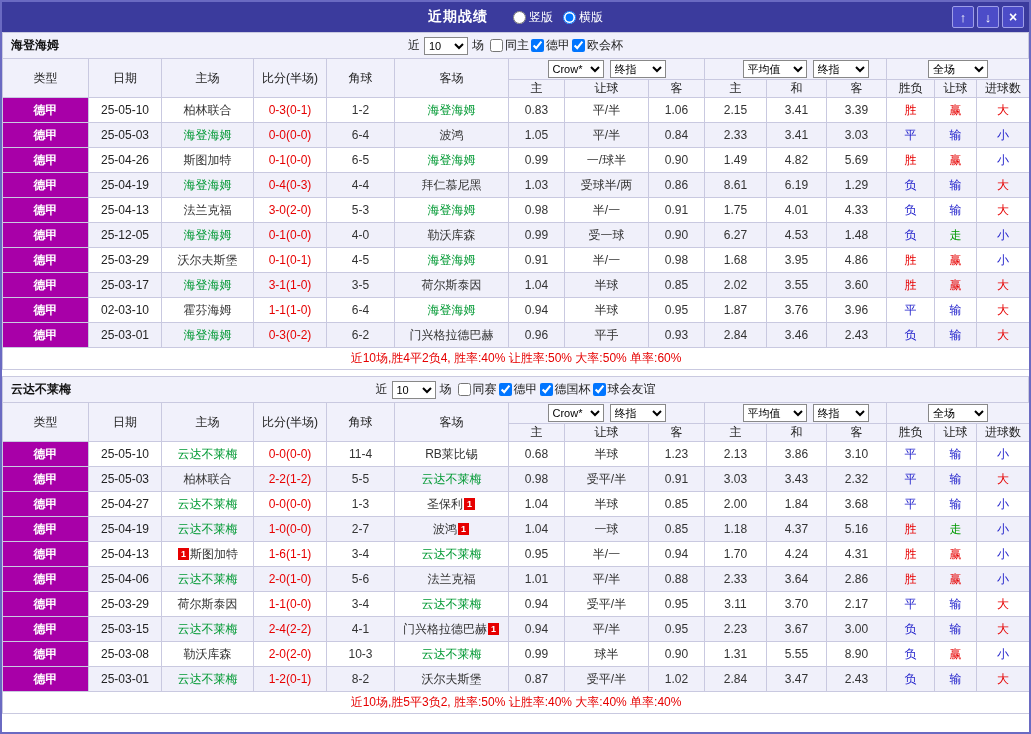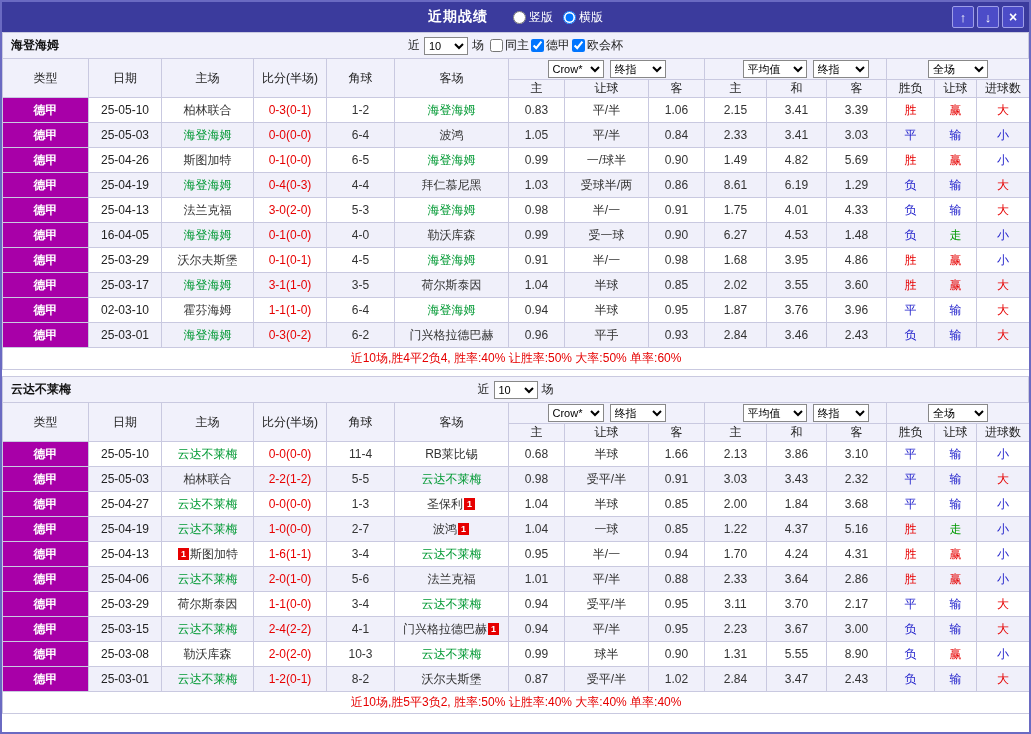--- a/index.html
+++ b/index.html
@@ -219,21 +219,21 @@
     <td class="c-odds">0.91</td>
     <td class="c-odds">1.75</td>
     <td class="c-odds">4.01</td>
     <td class="c-odds">4.33</td>
     <td class="c-res" style="color: rgb(34, 34, 204);">负</td>
     <td class="c-res" style="color: rgb(34, 34, 204);">输</td>
     <td class="c-res" style="color: rgb(230, 0, 0);">大</td>
   </tr>
           <tr>
     <td class="c-league">德甲</td>
-    <td class="c-date">16-04-05</td>
+    <td class="c-date">25-12-05</td>
     <td class="c-home"><span class="team-hl">海登海姆</span></td>
     <td class="c-score">0-1(0-0)</td>
     <td class="c-corner">4-0</td>
     <td class="c-away"><span>勒沃库森</span></td>
     <td class="c-odds">0.99</td>
     <td class="c-hcap">受一球</td>
     <td class="c-odds">0.90</td>
     <td class="c-odds">6.27</td>
     <td class="c-odds">4.53</td>
     <td class="c-odds">1.48</td>
@@ -318,20 +318,21 @@
     </table>
   </div>
 
   <div class="section">
     <div class="section-header">
       <span class="team-title">云达不莱梅</span>
       <div class="filter">
         <span>近</span>
         <select class="sel-count"><option>10</option></select>
         <span>场</span>
+        <span class="filter-checks"><label class="check-label"><input type="checkbox" style="">同赛</label><label class="check-label"><input type="checkbox" checked="" style="">德甲</label><label class="check-label"><input type="checkbox" checked="" style="">德国杯</label><label class="check-label"><input type="checkbox" checked="" style="">球会友谊</label></span>
       </div>
     </div>
     <table class="stats-table">
       <colgroup>
         <col style="width:86px">
           <col style="width:73px">
           <col style="width:92px">
           <col style="width:73px">
         <col style="width:68px">
           <col style="width:114px">
@@ -386,21 +387,21 @@
       <tbody>
           <tr>
     <td class="c-league">德甲</td>
     <td class="c-date">25-05-10</td>
     <td class="c-home"><span class="team-hl">云达不莱梅</span></td>
     <td class="c-score">0-0(0-0)</td>
     <td class="c-corner">11-4</td>
     <td class="c-away"><span>RB莱比锡</span></td>
     <td class="c-odds">0.68</td>
     <td class="c-hcap">半球</td>
-    <td class="c-odds">1.66</td>
+    <td class="c-odds">1.23</td>
     <td class="c-odds">2.13</td>
     <td class="c-odds">3.86</td>
     <td class="c-odds">3.10</td>
     <td class="c-res" style="color: rgb(34, 34, 204);">平</td>
     <td class="c-res" style="color: rgb(34, 34, 204);">输</td>
     <td class="c-res" style="color: rgb(34, 34, 204);">小</td>
   </tr>
           <tr>
     <td class="c-league">德甲</td>
     <td class="c-date">25-05-03</td>
@@ -438,21 +439,21 @@
           <tr>
     <td class="c-league">德甲</td>
     <td class="c-date">25-04-19</td>
     <td class="c-home"><span class="team-hl">云达不莱梅</span></td>
     <td class="c-score">1-0(0-0)</td>
     <td class="c-corner">2-7</td>
     <td class="c-away"><span>波鸿</span><span class="red-card">1</span></td>
     <td class="c-odds">1.04</td>
     <td class="c-hcap">一球</td>
     <td class="c-odds">0.85</td>
-    <td class="c-odds">1.22</td>
+    <td class="c-odds">1.18</td>
     <td class="c-odds">4.37</td>
     <td class="c-odds">5.16</td>
     <td class="c-res" style="color: rgb(230, 0, 0);">胜</td>
     <td class="c-res" style="color: rgb(0, 153, 0);">走</td>
     <td class="c-res" style="color: rgb(34, 34, 204);">小</td>
   </tr>
           <tr>
     <td class="c-league">德甲</td>
     <td class="c-date">25-04-13</td>
     <td class="c-home"><span class="red-card">1</span><span>斯图加特</span></td>

